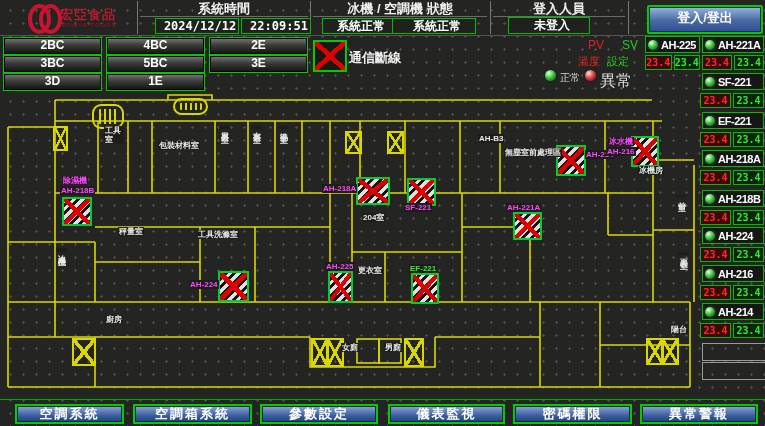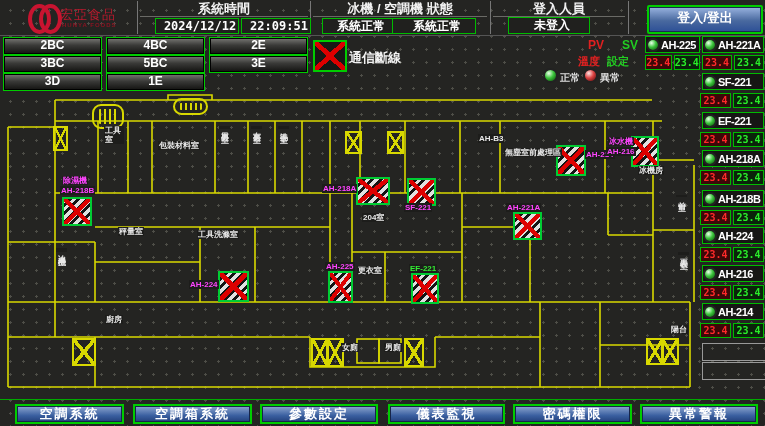--- a/index.html
+++ b/index.html
@@ -13,36 +13,36 @@
   #header{position:absolute;left:0;top:0;width:765px;height:35px;border-bottom:1px solid #555;z-index:6;}
   .vdiv{position:absolute;top:1px;width:1px;height:33px;background:#777;}
   .hsec-label{position:absolute;top:1px;height:15px;line-height:15px;text-align:center;
     font-weight:bold;font-size:13px;color:#f2f2f2;border-bottom:1px solid #6a6a66;}
   .gbox{position:absolute;border:1px solid #00bb00;background:#20201e;color:#fff;
     font-weight:bold;font-size:12px;text-align:center;z-index:6;padding-left:6px;}
   .mono{font-family:"DejaVu Sans Mono",monospace;}
   #logo-mark{position:absolute;left:28px;top:4px;width:26px;height:26px;}
   #logo-mark .c1,#logo-mark .c2{position:absolute;width:15px;height:22px;border:4px solid #c81430;border-radius:50%;top:0;}
   #logo-mark .c1{left:0;} #logo-mark .c2{left:11px;}
-  #brand-name{position:absolute;left:60px;top:6px;color:#b81a2e;font-weight:normal;font-size:13px;letter-spacing:1px;}
+  #brand-name{position:absolute;left:60px;top:6px;color:#b81a2e;font-weight:bold;font-size:13px;letter-spacing:1px;}
   #brand-sub{position:absolute;left:62px;top:22px;color:#8a1422;font-weight:bold;font-size:6px;letter-spacing:1px;}
   #login-btn{position:absolute;left:647px;top:5px;width:112px;height:25px;border:2px solid #00cc00;
     background:linear-gradient(#9ab4e0,#49699f 55%,#2c4f96);color:#fff;font-weight:bold;font-size:13px;
     text-align:center;line-height:22px;border-radius:2px;box-shadow:inset 0 0 0 1px #1a2a50;}
   
   .fbtn{position:absolute;width:97px;height:16px;border:1px solid #00cc00;
     background:linear-gradient(#7a7a76,#3a3a38 45%,#121210);color:#fff;font-weight:bold;
     font-size:12px;text-align:center;line-height:15px;z-index:6;box-shadow:inset 0 0 0 1px #000;}
   
   .legx{position:absolute;left:313px;top:40px;width:30px;height:28px;border:2px solid #00cc00;z-index:6;
     background:
       linear-gradient(to top right,transparent 44%,#dd0000 44%,#dd0000 56%,transparent 56%),
       linear-gradient(to bottom right,transparent 44%,#dd0000 44%,#dd0000 56%,transparent 56%),#181816;}
   #legend-offline-text{position:absolute;left:349px;top:49px;font-weight:bold;font-size:13px;color:#f2f2f2;z-index:6;}
-  .ltxt{position:absolute;font-weight:bold;z-index:6;}
+  .ltxt{position:absolute;font-weight:normal;z-index:6;}
   .lamp{display:inline-block;width:11px;height:11px;border-radius:50%;box-shadow:0 0 0 2px #222;}
   .lampg{background:radial-gradient(circle at 35% 30%,#eaffea,#3cc43c 45%,#0a4d0a 95%);}
   .lampr{background:radial-gradient(circle at 35% 30%,#ffe2e2,#d44 45%,#5a0a0a 95%);}
   
   .uname{position:absolute;display:flex;align-items:center;gap:3px;padding-left:2px;
     background:#161614;border:1px solid #00bb00;color:#fff;font-weight:bold;font-size:11px;
     letter-spacing:-0.5px;z-index:6;box-sizing:border-box;}
   .uval{position:absolute;display:flex;gap:2px;z-index:6;}
   .pv,.sv{flex:1;border:1px solid #00bb00;font:bold 10px "DejaVu Sans Mono",monospace;
     text-align:center;line-height:13px;height:13px;}
@@ -185,21 +185,21 @@
 
   <div class="legx"></div>
   <div id="legend-offline-text">通信斷線</div>
   <div class="ltxt" style="left:588px;top:38px;font-size:12px;color:#e02020">PV</div>
   <div class="ltxt" style="left:622px;top:38px;font-size:12px;color:#22cc22">SV</div>
   <div class="ltxt" style="left:578px;top:54px;font-size:11px;color:#e02020">溫度</div>
   <div class="ltxt" style="left:607px;top:54px;font-size:11px;color:#22cc22">設定</div>
   <span class="lamp lampg abs" style="left:545px;top:70px;z-index:6"></span>
   <div class="ltxt" style="left:560px;top:71px;font-size:10px;color:#ddd">正常</div>
   <span class="lamp lampr abs" style="left:585px;top:70px;z-index:6"></span>
-  <div class="ltxt" style="left:600px;top:71px;font-size:10px;color:#ddd">異常</div>
+  <div class="ltxt" style="left:600px;top:71px;font-size:16px;color:#ddd">異常</div>
 
   <div class="uname" style="left:645px;top:36px;width:55px;height:17px">
     <span class="lamp lampg" style="width:10px;height:10px"></span>
     <span>AH-225</span>
     </div>
   <div class="uval" style="left:645px;top:55px;width:55px">
     <span class="pv">23.4</span>
     <span class="sv">23.4</span>
     </div>
 

